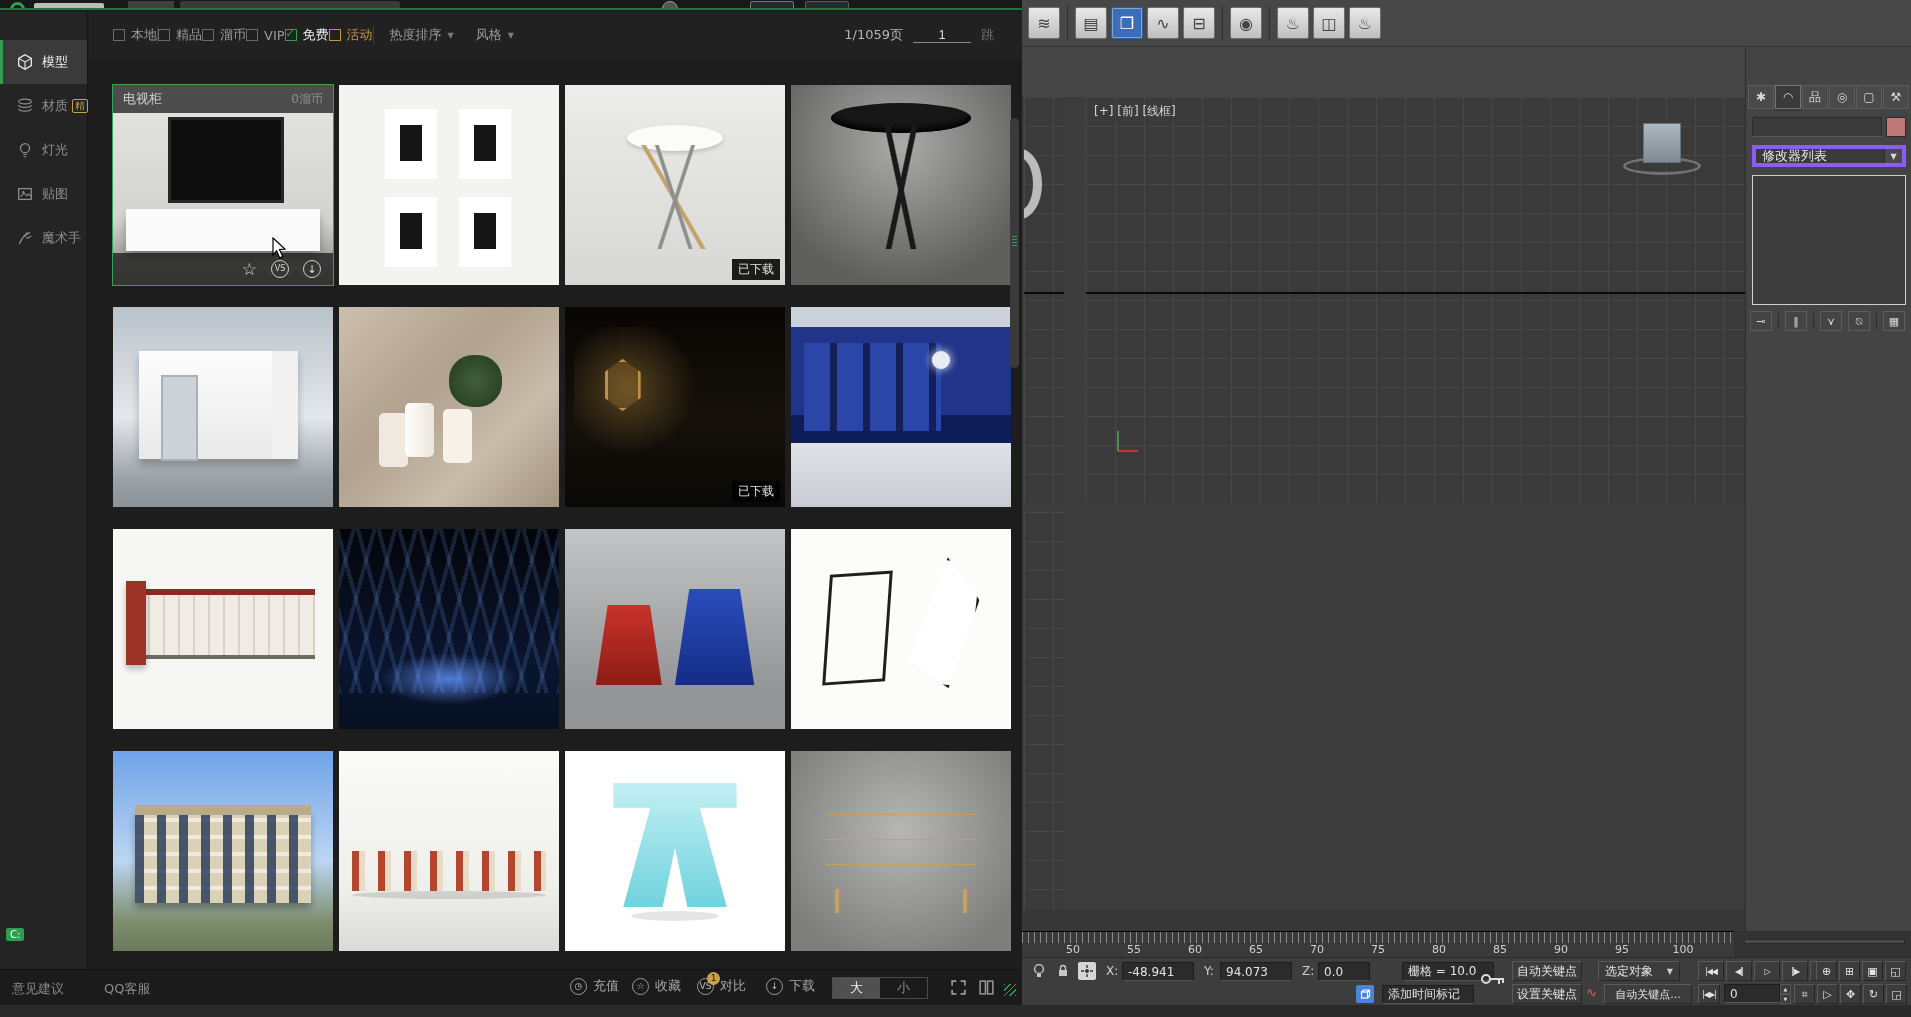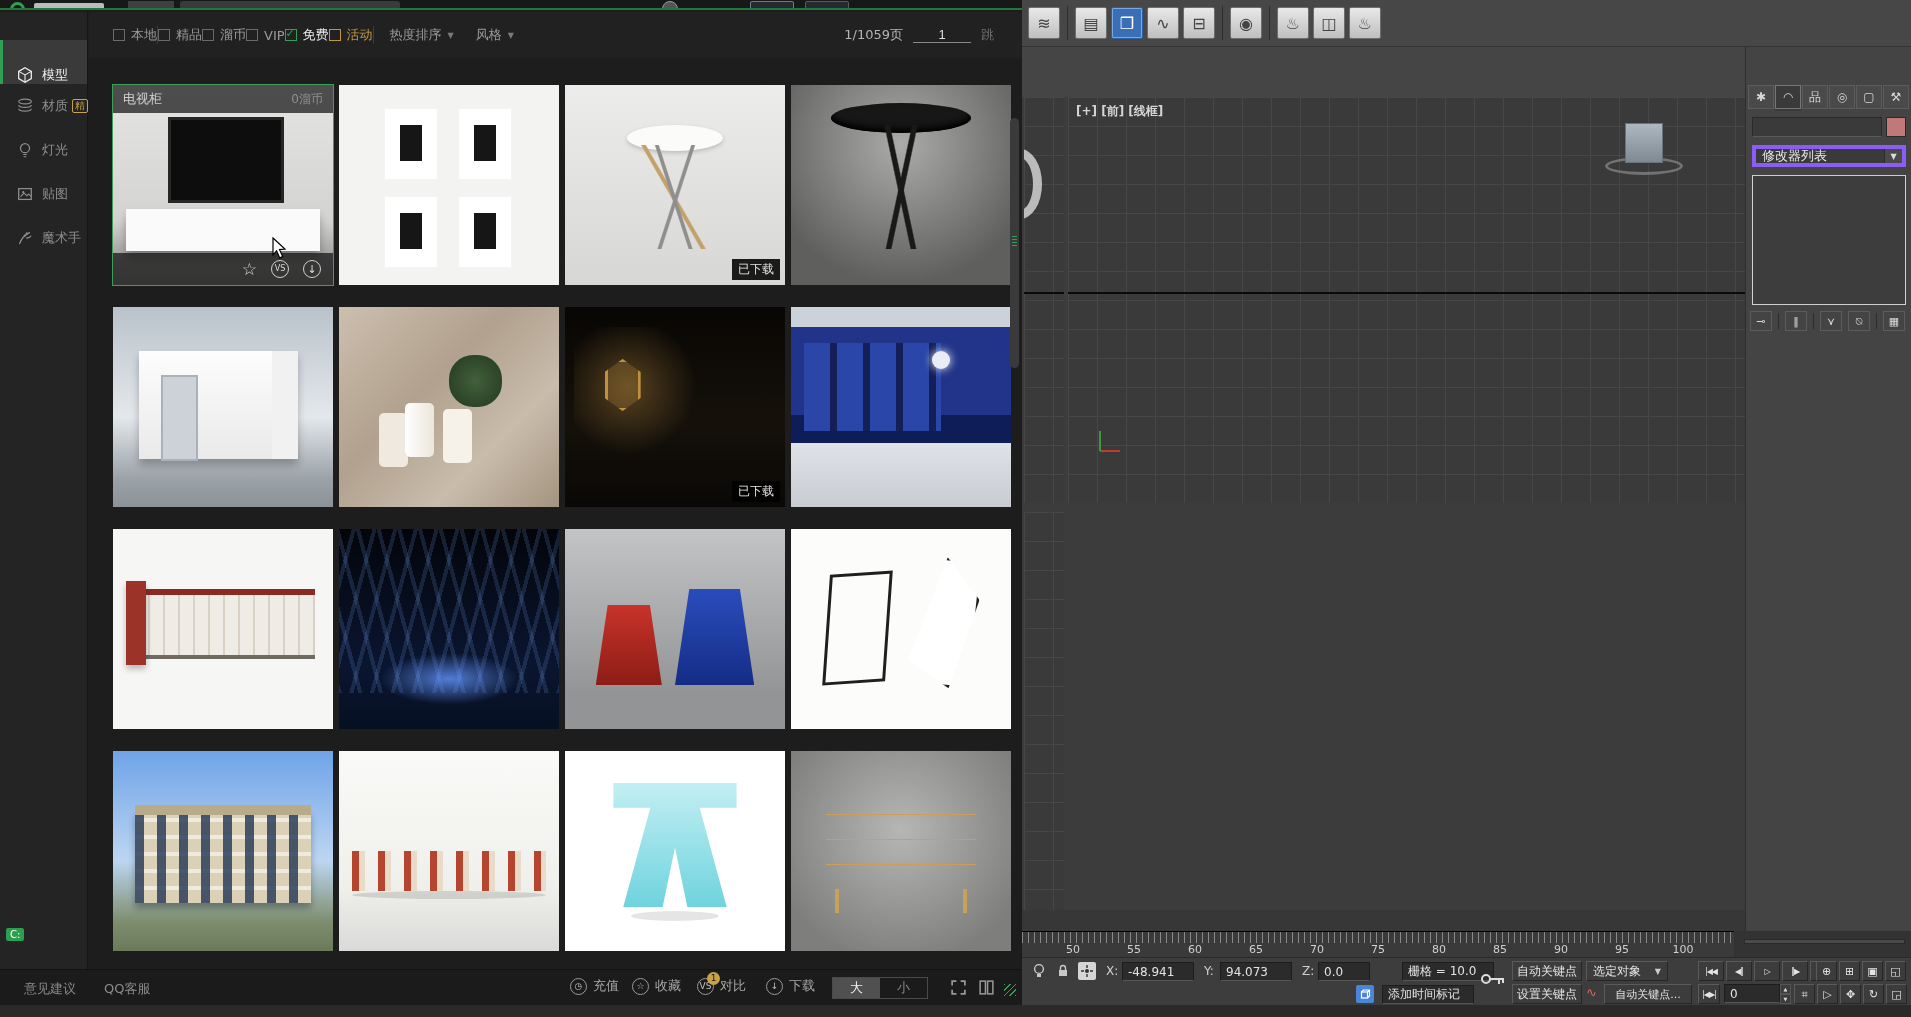--- a/index.html
+++ b/index.html
@@ -15,21 +15,21 @@
   .plg-top .cat-box{position:absolute;left:128px;top:1px;width:46px;height:16px;background:#3f3f3f;}
   .plg-top .search-box{position:absolute;left:180px;top:1px;width:220px;height:16px;background:#3a3a3a;border-radius:3px;}
   .plg-top .avatar{position:absolute;left:662px;top:1px;width:16px;height:16px;border-radius:50%;background:#555;border:1px solid #999;}
   .plg-top .tb-btn{position:absolute;top:1px;width:44px;height:14px;border:1px solid #6a7a8a;border-radius:2px;background:#242a30;}
   .plg-top .tb-btn.b2{border-color:#5a5a5a;}
 
   .plg-side{position:absolute;left:0;top:12px;width:88px;height:959px;background:#242424;border-right:1px solid #161616;}
   .side-item{position:relative;height:44px;display:flex;align-items:center;gap:8px;padding-left:16px;color:#8d8d8d;cursor:pointer;}
   .side-item svg{width:18px;height:18px;flex:none;}
   .side-item .lbl{font-size:13px;white-space:nowrap;}
-  .side-item.active{background:#3a3a3a;color:#f0f0f0;align-items:flex-end;}
+  .side-item.active{background:#3a3a3a;color:#f0f0f0;}
   .side-item.active::before{content:"";position:absolute;left:0;top:0;width:3px;height:100%;background:#2fa052;}
   .side-badge{font-size:10px;color:#c8a345;border:1px solid #c8a345;border-radius:2px;padding:0 2px;line-height:12px;margin-left:-4px;}
   .drive-badge{position:absolute;left:6px;bottom:30px;background:#2d9e4f;color:#fff;font-size:10px;padding:1px 4px;border-radius:2px;}
 
   .plg-filter{position:absolute;left:89px;top:12px;width:933px;height:46px;background:#212121;display:flex;align-items:center;padding-left:24px;gap:16px;}
   .chk{display:flex;align-items:center;gap:6px;color:#9a9a9a;cursor:pointer;}
   .chk .box{width:12px;height:12px;border:1px solid #6a6a6a;position:relative;background:transparent;}
   .chk.green{color:#e8e8e8;}
   .chk.green .box{border-color:#2fa052;}
   .chk.green .box::after{content:"✓";position:absolute;left:0px;top:-3px;font-size:11px;color:#2fa052;}
@@ -123,21 +123,21 @@
     clip-path:polygon(0 0,100% 0,100% 20%,70% 20%,92% 100%,60% 100%,50% 52%,40% 100%,8% 100%,30% 20%,0 20%);}
   .art-tealtable::after{left:30%;top:80%;width:40%;height:5%;background:rgba(0,0,0,.1);border-radius:50%;}
   .art-sideboard{background:radial-gradient(circle at 50% 40%,#b6b6b4,#7e7e7c 82%);}
   .art-sideboard::before{left:16%;top:25%;width:68%;height:44%;border-radius:4px;background:linear-gradient(180deg,#3a2e26,#221a14);
     background-image:repeating-linear-gradient(0deg,transparent 0 24px,#c9a05a 24px 25px);}
   .art-sideboard::after{left:20%;top:69%;width:60%;height:12%;
     background:linear-gradient(90deg,#c9a05a 0 4px,transparent 4px calc(100% - 4px),#c9a05a calc(100% - 4px));}
 
   .plg-bottom{position:absolute;left:0;top:969px;width:1022px;height:36px;background:#1b1b1b;border-top:1px solid #121212;}
   .plg-bottom .link{position:absolute;top:10px;color:#8b8b8b;cursor:pointer;}
-  .plg-bottom .link.l1{left:24px;text-align:center;}
+  .plg-bottom .link.l1{left:12px;text-align:center;}
   .plg-bottom .link.l2{left:104px;}
   .btool{position:absolute;top:7px;display:flex;align-items:center;gap:6px;color:#a8a8a8;cursor:pointer;}
   .btool .ci{width:17px;height:17px;border:1px solid #9a9a9a;border-radius:50%;display:flex;align-items:center;justify-content:center;font-size:9px;color:#c0c0c0;position:relative;}
   .btool .ci .nbadge{position:absolute;top:-7px;right:-7px;width:13px;height:13px;border-radius:50%;background:#c8a345;color:#1a1a1a;font-size:9px;display:flex;align-items:center;justify-content:center;}
   .size-toggle{position:absolute;left:832px;top:7px;width:96px;height:22px;border:1px solid #4a4a4a;display:flex;}
   .size-toggle span{flex:1;display:flex;align-items:center;justify-content:center;color:#8a8a8a;cursor:pointer;}
   .size-toggle span.sel{background:#505050;color:#f2f2f2;}
   .lay-ico{position:absolute;top:9px;width:17px;height:17px;cursor:pointer;}
   .resize-grip{position:absolute;right:6px;top:14px;width:12px;height:12px;
     background:repeating-linear-gradient(135deg,#2fa052 0 1px,transparent 1px 4px);}
@@ -150,22 +150,22 @@
   .mt-sep{width:1px;height:34px;background:#2e2e2e;margin:0 3px;}
   .max-subbar{position:absolute;left:0;top:47px;width:723px;height:50px;background:#454545;}
 
   .vp-sliver{position:absolute;left:2px;width:40px;background:#3a3a3a;
     background-image:linear-gradient(#474747 1px,transparent 1px),linear-gradient(90deg,#474747 1px,transparent 1px);background-size:29px 29px;overflow:hidden;}
   .vp-sliver.s-top{top:97px;height:406px;}
   .vp-sliver.s-bot{top:512px;height:398px;}
   .sliver-arc{position:absolute;left:-26px;top:52px;width:44px;height:70px;border:9px solid rgba(220,220,220,.8);border-radius:50%;}
   .sliver-axis{position:absolute;left:0;top:195px;width:100%;height:2px;background:#0a0a0a;}
 
-  .vp-front{position:absolute;left:46px;top:97px;width:677px;height:406px;background:#3a3a3a;
-    background-image:linear-gradient(#474747 1px,transparent 1px),linear-gradient(90deg,#474747 1px,transparent 1px);background-size:29px 29px;overflow:hidden;font-weight:bold;}
+  .vp-front{position:absolute;left:64px;top:97px;width:677px;height:406px;background:#3a3a3a;
+    background-image:linear-gradient(#474747 1px,transparent 1px),linear-gradient(90deg,#474747 1px,transparent 1px);background-size:29px 29px;overflow:hidden;}
   .vp-label{position:absolute;left:8px;top:6px;color:#d6d6d6;font-size:12px;z-index:4;cursor:pointer;}
   .front-axis-h{position:absolute;left:0;top:195px;width:100%;height:2px;background:#0a0a0a;}
   .viewcube{position:absolute;right:58px;top:22px;width:86px;height:66px;z-index:4;cursor:pointer;}
   .viewcube .ring{position:absolute;left:4px;top:38px;width:78px;height:18px;border-radius:50%;border:3px solid rgba(160,160,160,.55);}
   .viewcube .face{position:absolute;left:24px;top:4px;width:38px;height:40px;background:linear-gradient(180deg,#aeb8c1,#7f8992);border:1px solid #6a737c;display:flex;align-items:center;justify-content:center;color:#4d565e;font-size:11px;}
   .axis2d{position:absolute;left:26px;bottom:46px;z-index:4;}
 
   .vp-persp{position:absolute;left:46px;top:510px;width:677px;height:400px;border:2px solid #b99a45;background:linear-gradient(180deg,#3f3f3f,#4c4c4c 42%,#2d2d2d);overflow:hidden;}
   .persp-plane{position:absolute;left:-40%;top:0%;width:180%;height:180%;
     background-image:
@@ -555,21 +555,21 @@
 
       <span class="st" style="left:458px;top:10px">
         <svg width="26" height="22" viewBox="0 0 26 22">
             <circle cx="6" cy="11" r="4" fill="none" stroke="#dcdcdc" stroke-width="2"></circle>
             <path d="M10 11h14M19 11v5M23 11v4" stroke="#dcdcdc" stroke-width="2"></path>
           </svg>
       </span>
 
       <span class="st st-btn" style="left:490px;top:3px;width:70px">自动关键点</span>
       <span class="st st-btn" style="left:490px;top:26px;width:70px">设置关键点</span>
-      <span class="st st-btn st-dd" style="left:564px;top:3px;width:82px">
+      <span class="st st-btn st-dd" style="left:576px;top:3px;width:82px">
         <span>选定对象</span>
           <span class="car">▼</span>
       </span>
       <span class="st curve-glyph" style="left:564px;top:27px">∿</span>
       <span class="st st-btn" style="left:582px;top:26px;width:88px;font-size:11px">自动关键点...</span>
 
       <span class="st" style="left:676px;top:3px;display:flex;gap:2px" id="playback-row">
           <span class="st-btn pb-btn">|◀◀</span>
           <span class="st-btn pb-btn">◀‖</span>
           <span class="st-btn pb-btn">▷</span>

